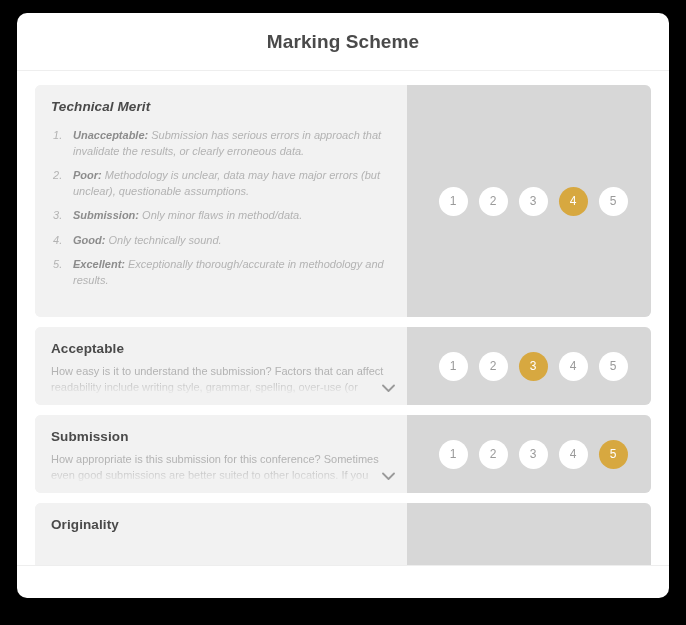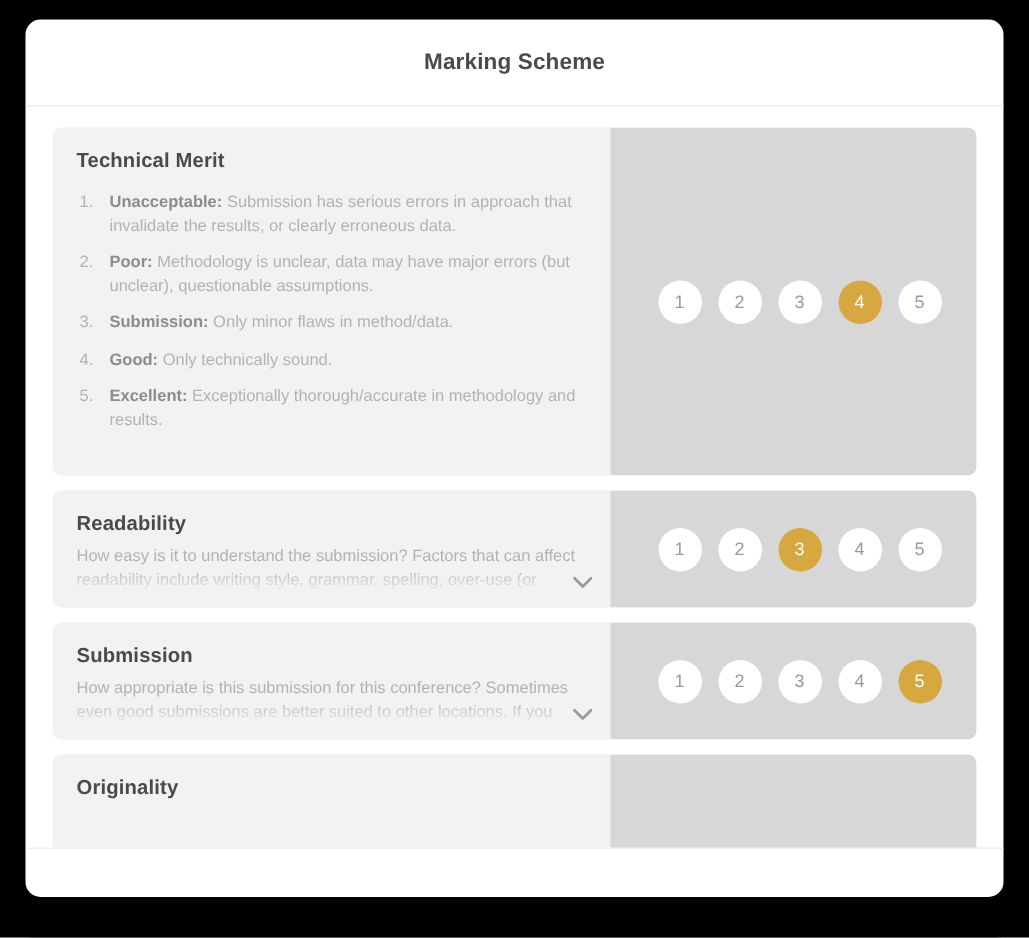--- a/index.html
+++ b/index.html
@@ -41,21 +41,21 @@
 
   .modal-header {
     height: 58px;
     display: flex;
     align-items: center;
     justify-content: center;
     border-bottom: 1px solid #eeeeee;
     box-sizing: border-box;
   }
   .modal-title {
-    font-size: 15px;
+    font-size: 19px;
     font-weight: bold;
     color: #4a4a4a;
     letter-spacing: 0.1px;
   }
 
   .modal-body {
     padding: 14px 18px 0 18px;
     box-sizing: border-box;
     height: 494px;
     overflow: hidden;
@@ -209,21 +209,21 @@
     cursor: pointer;
     box-sizing: border-box;
     user-select: none;
   }
   .rating-dot.selected {
     background: #d7a840;
     color: #ffffff;
   }
 
   
-  .criterion.expanded .criterion-left { min-height: 232px; }
+  .criterion.expanded .criterion-left { min-height: 232px; font-style: italic; }
 </style>
 </head>
 <body>
 
 <div id="app-root">
   <div id="modal-panel">
 
     <div class="modal-header">
       <div class="modal-title">Marking Scheme</div>
     </div>
@@ -246,21 +246,21 @@
               <div class="rating-dot">1</div>
               <div class="rating-dot">2</div>
               <div class="rating-dot">3</div>
               <div class="rating-dot selected">4</div>
               <div class="rating-dot">5</div>
             </div>
           </div>
         </div>
         <div class="criterion collapsed">
           <div class="criterion-left">
-            <div class="criterion-title">Readability</div>
+            <div class="criterion-title">Acceptable</div>
             <p class="criterion-desc">How easy is it to understand the submission? Factors that can affect readability include writing style, grammar, spelling, over-use (or under-use</p>
             <div class="chevron-btn">
               <svg width="13" height="9" viewBox="0 0 13 9" aria-hidden="true">
                 <path d="M1 1.5 L6.5 7 L12 1.5" fill="none" stroke="#9a9a9a" stroke-width="1.8" stroke-linecap="round" stroke-linejoin="round"></path>
               </svg>
             </div>
           </div>
           <div class="criterion-right">
             <div class="notch"></div>
             <div class="rating-row">

